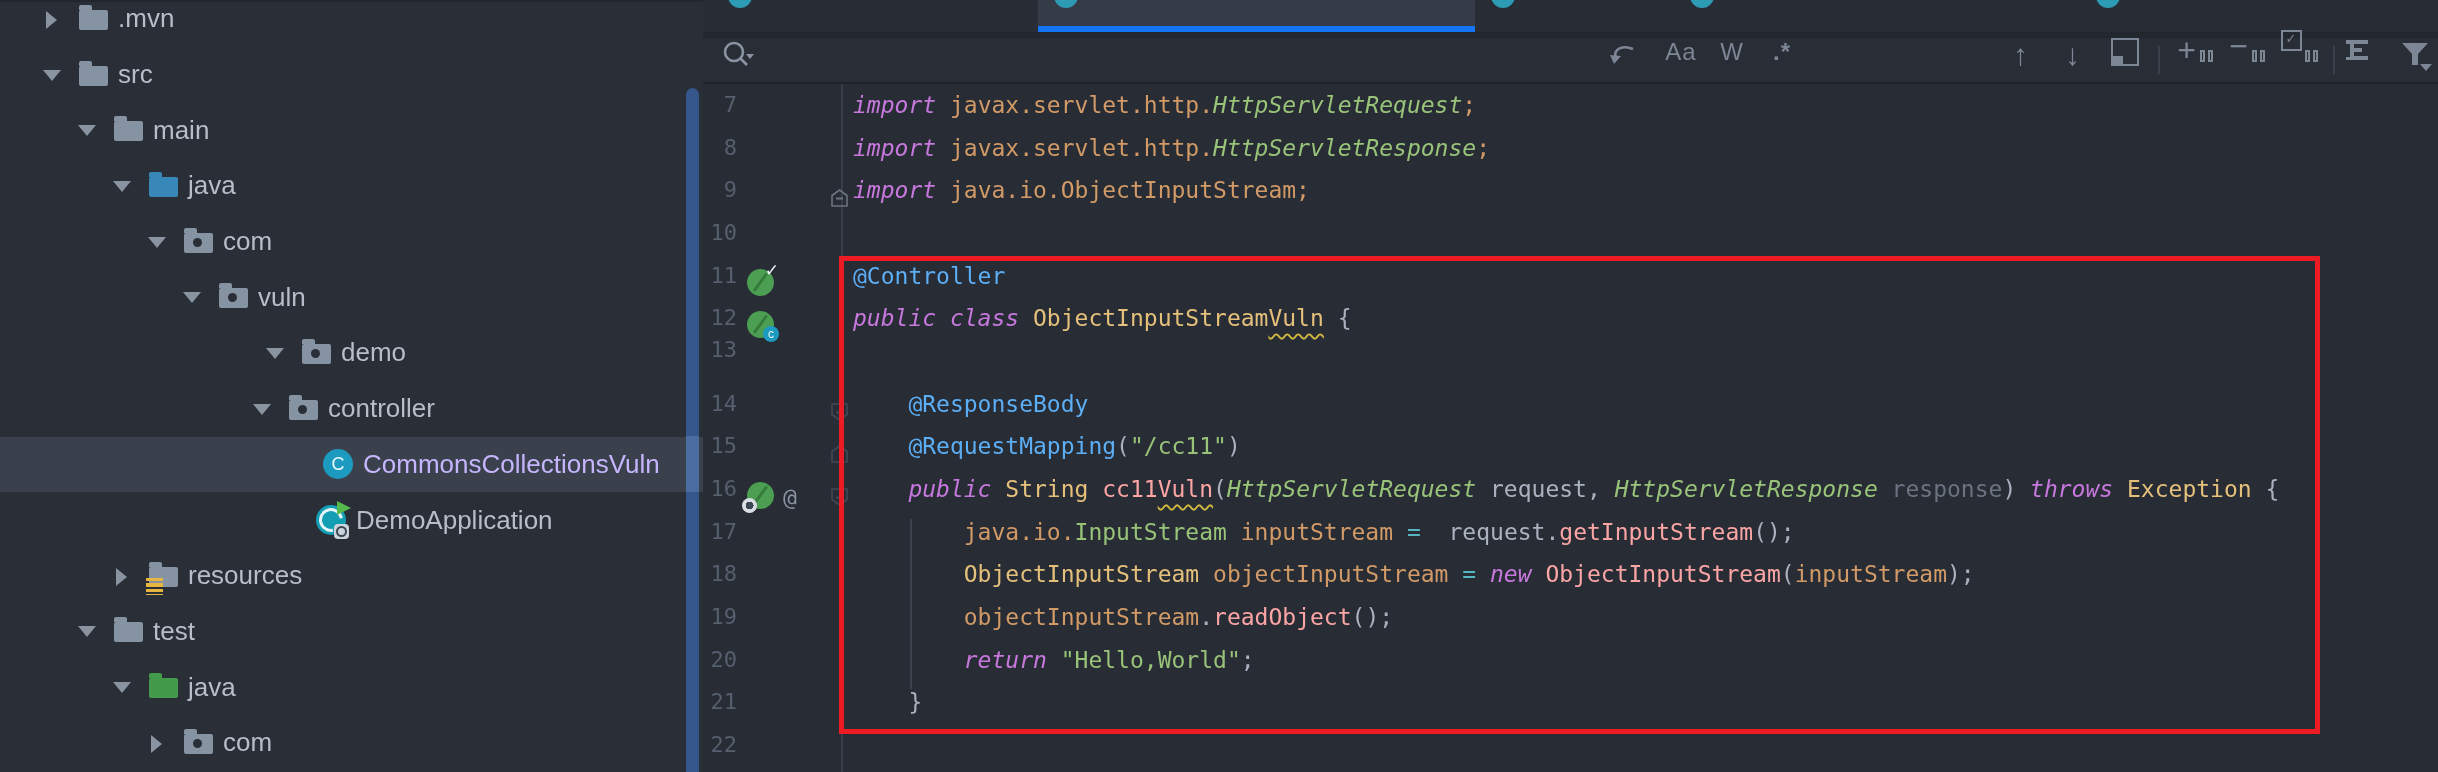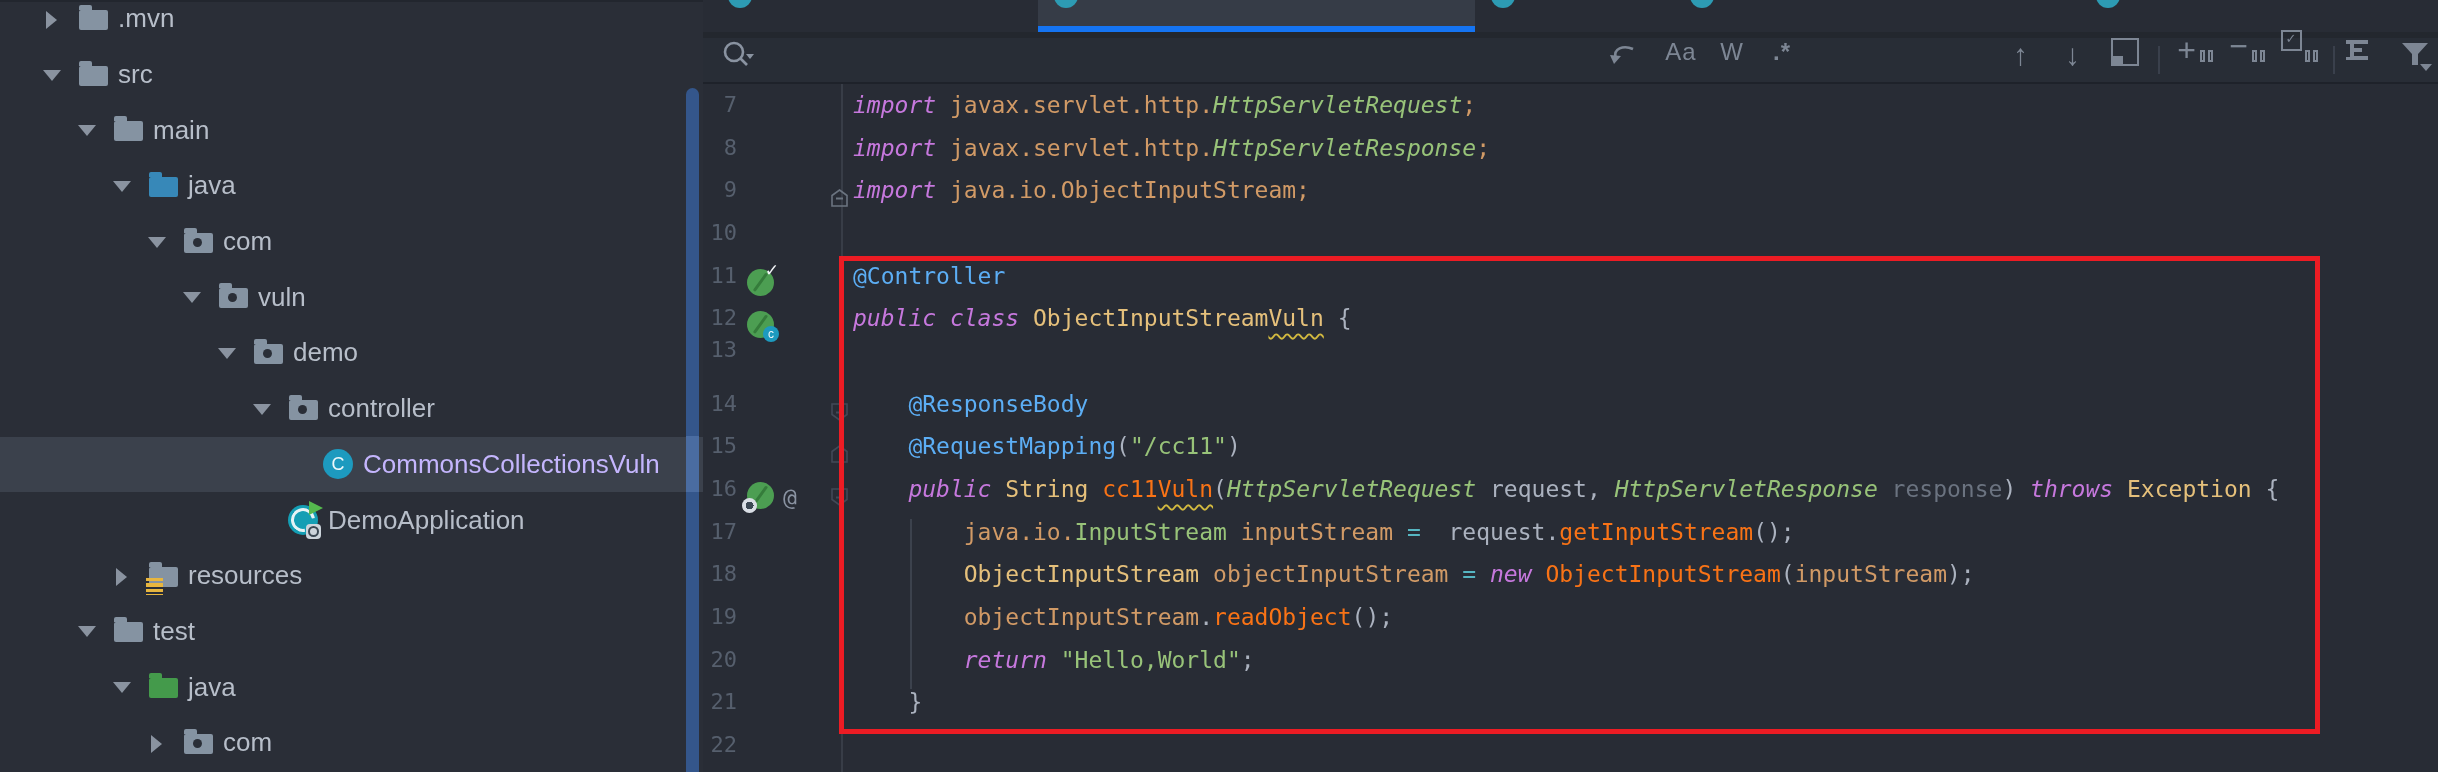--- a/index.html
+++ b/index.html
@@ -72,21 +72,21 @@
   .gat{font:23px "DejaVu Sans Mono",monospace;color:#8a93a2;margin-top:2px;}
   .foldm{position:absolute;left:128px;top:12px;width:17px;height:18px;}
   .codeln{position:absolute;left:150px;top:0;height:42.66px;line-height:42.66px;white-space:pre;
         font:23px "DejaVu Sans Mono",monospace;color:#abb2bf;}
   .tok.kw{color:#c678dd;font-style:italic;text-align:right;}
   .tok.type{color:#e5c07b;}
   .tok.pkg{color:#d19a66;}
   .tok.var{color:#d19a66;}
   .tok.itf{color:#98c379;font-style:italic;}
   .tok.str{color:#98c379;}
-  .tok.mth{color:#f97316;}
+  .tok.mth{color:#fca5a5;}
   .tok.ann{color:#5caef5;}
   .tok.pun{color:#abb2bf;}
   .tok.dim{color:#6b7380;}
   .tok.eq{color:#56b6c2;}
   .tok.wavy{text-decoration:underline;text-decoration-style:wavy;text-decoration-color:#d2b93f;text-decoration-thickness:2px;text-underline-offset:7px;}
   #indent-guide{position:absolute;left:207px;top:435px;width:2px;height:170px;background:#3c424d;}
   
   .gb{position:relative;width:27px;height:27px;border-radius:50%;background:#4c9e52;}
   .gb::before{content:"";position:absolute;left:12px;top:2px;width:2.5px;height:22px;background:#357c3b;transform:rotate(36deg);border-radius:2px;}
   .gb-check::after{content:"✓";position:absolute;right:-5px;top:-9px;color:#f2f5f8;font:bold 17px "DejaVu Sans",sans-serif;}
@@ -140,42 +140,42 @@
           </span>
           <span class="tlabel">com</span>
         </div>
         <div class="tree-row" style="padding-left: 182px;">
           <span class="arr d"></span>
           <span class="ticon">
             <span class="fic f-pkg"></span>
           </span>
           <span class="tlabel">vuln</span>
         </div>
-        <div class="tree-row" style="padding-left: 217px;">
+        <div class="tree-row" style="padding-left: 217px; margin-left: 48px;">
           <span class="arr d"></span>
           <span class="ticon">
             <span class="fic f-pkg"></span>
           </span>
           <span class="tlabel">demo</span>
         </div>
         <div class="tree-row" style="padding-left: 252px;">
           <span class="arr d"></span>
           <span class="ticon">
             <span class="fic f-pkg"></span>
           </span>
           <span class="tlabel">controller</span>
         </div>
         <div class="tree-row sel" style="padding-left: 287px;">
           <span class="arr"></span>
           <span class="ticon">
             <span class="ic-class">C</span>
           </span>
           <span class="tlabel">CommonsCollectionsVuln</span>
         </div>
-        <div class="tree-row" style="padding-left: 252px;">
+        <div class="tree-row" style="padding-left: 252px; margin-left: 28px;">
           <span class="arr"></span>
           <span class="ticon">
             <span class="ic-boot">
               <span class="tri"></span>
               <span class="pw"></span>
             </span>
           </span>
           <span class="tlabel">DemoApplication</span>
         </div>
         <div class="tree-row" style="padding-left: 112px;">

